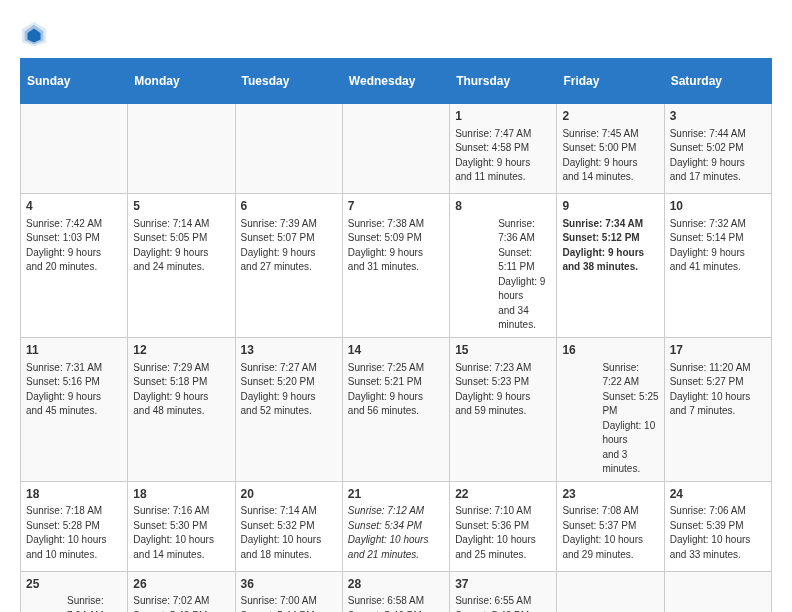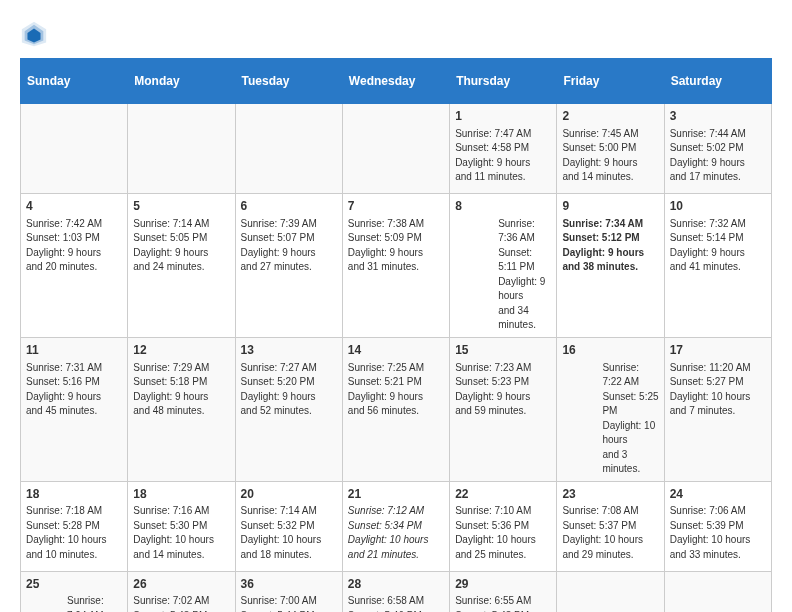--- a/index.html
+++ b/index.html
@@ -329,21 +329,21 @@
 and 44 minutes.</div>
         </td>
         <td>
           <span class="day-number">28</span>
           <div class="day-info" style="white-space: pre-line;">Sunrise: 6:58 AM
 Sunset: 5:46 PM
 Daylight: 10 hours
 and 48 minutes.</div>
         </td>
         <td>
-          <span class="day-number">29</span>
+          <span class="day-number">37</span>
           <div class="day-info" style="white-space: pre-line;">Sunrise: 6:55 AM
 Sunset: 5:48 PM
 Daylight: 10 hours
 and 52 minutes.</div>
         </td>
         <td class="empty-cell"></td>
         <td class="empty-cell"></td>
       </tr>
     </tbody>
 </table>

